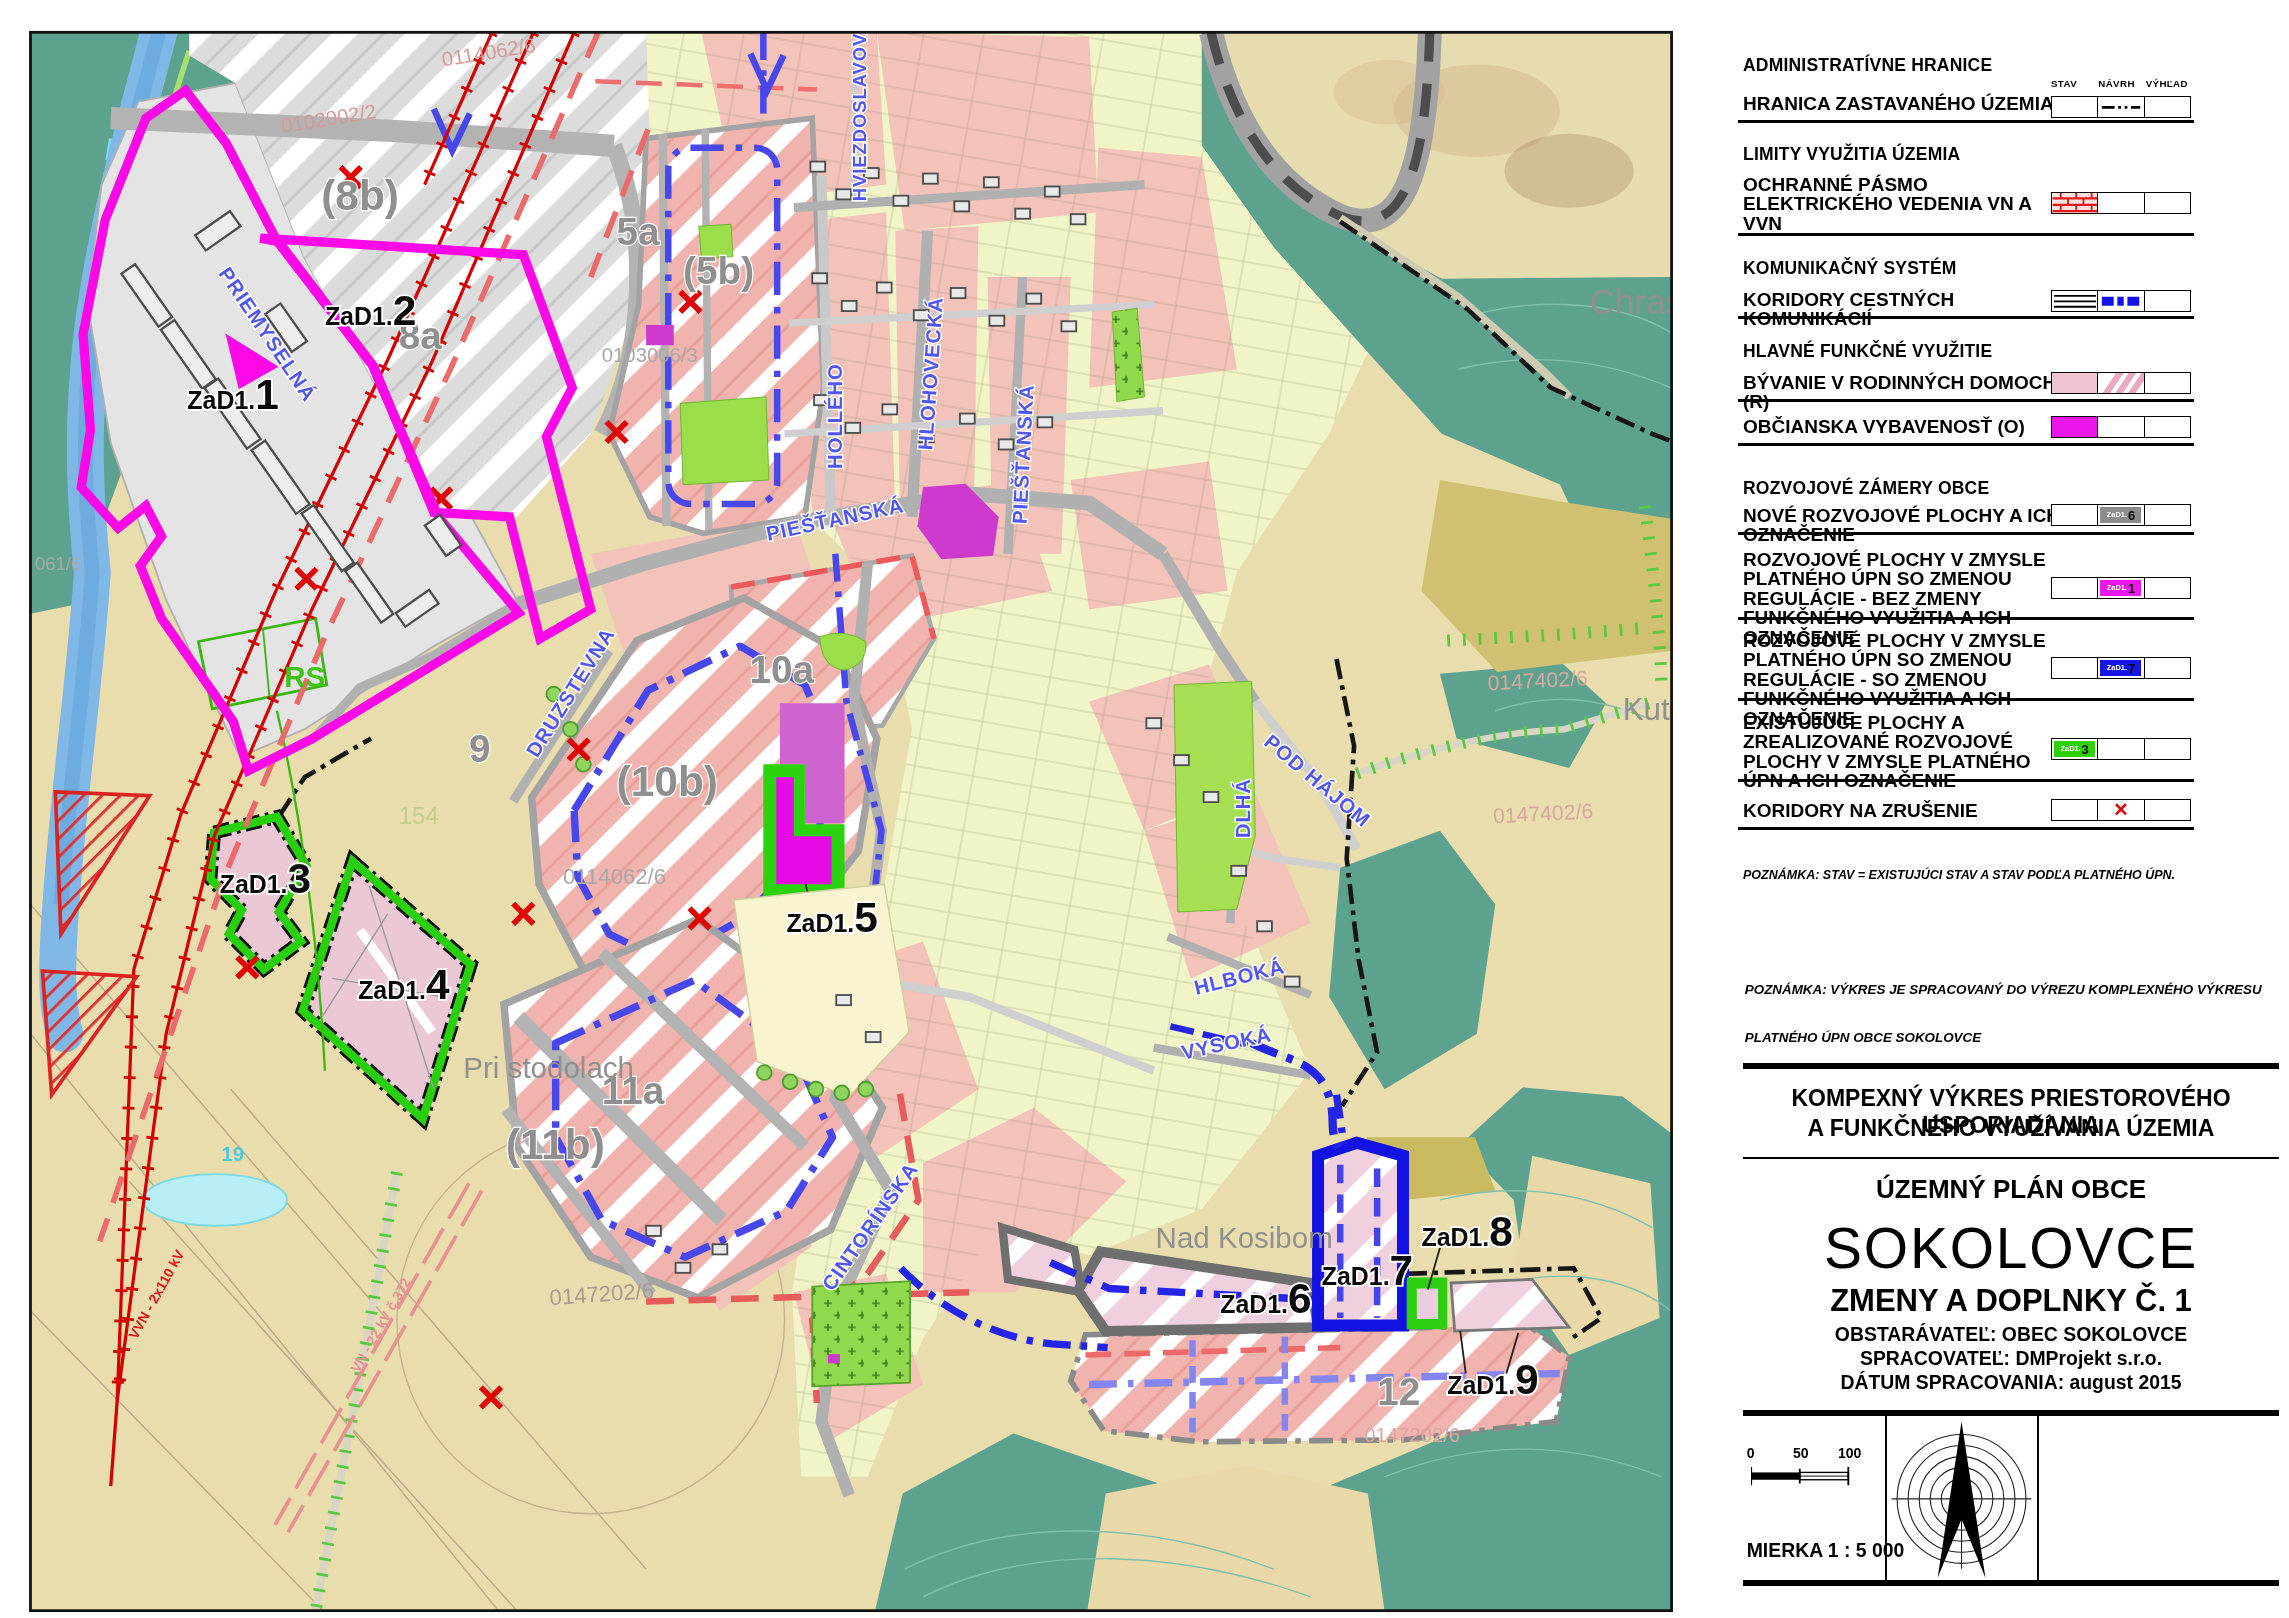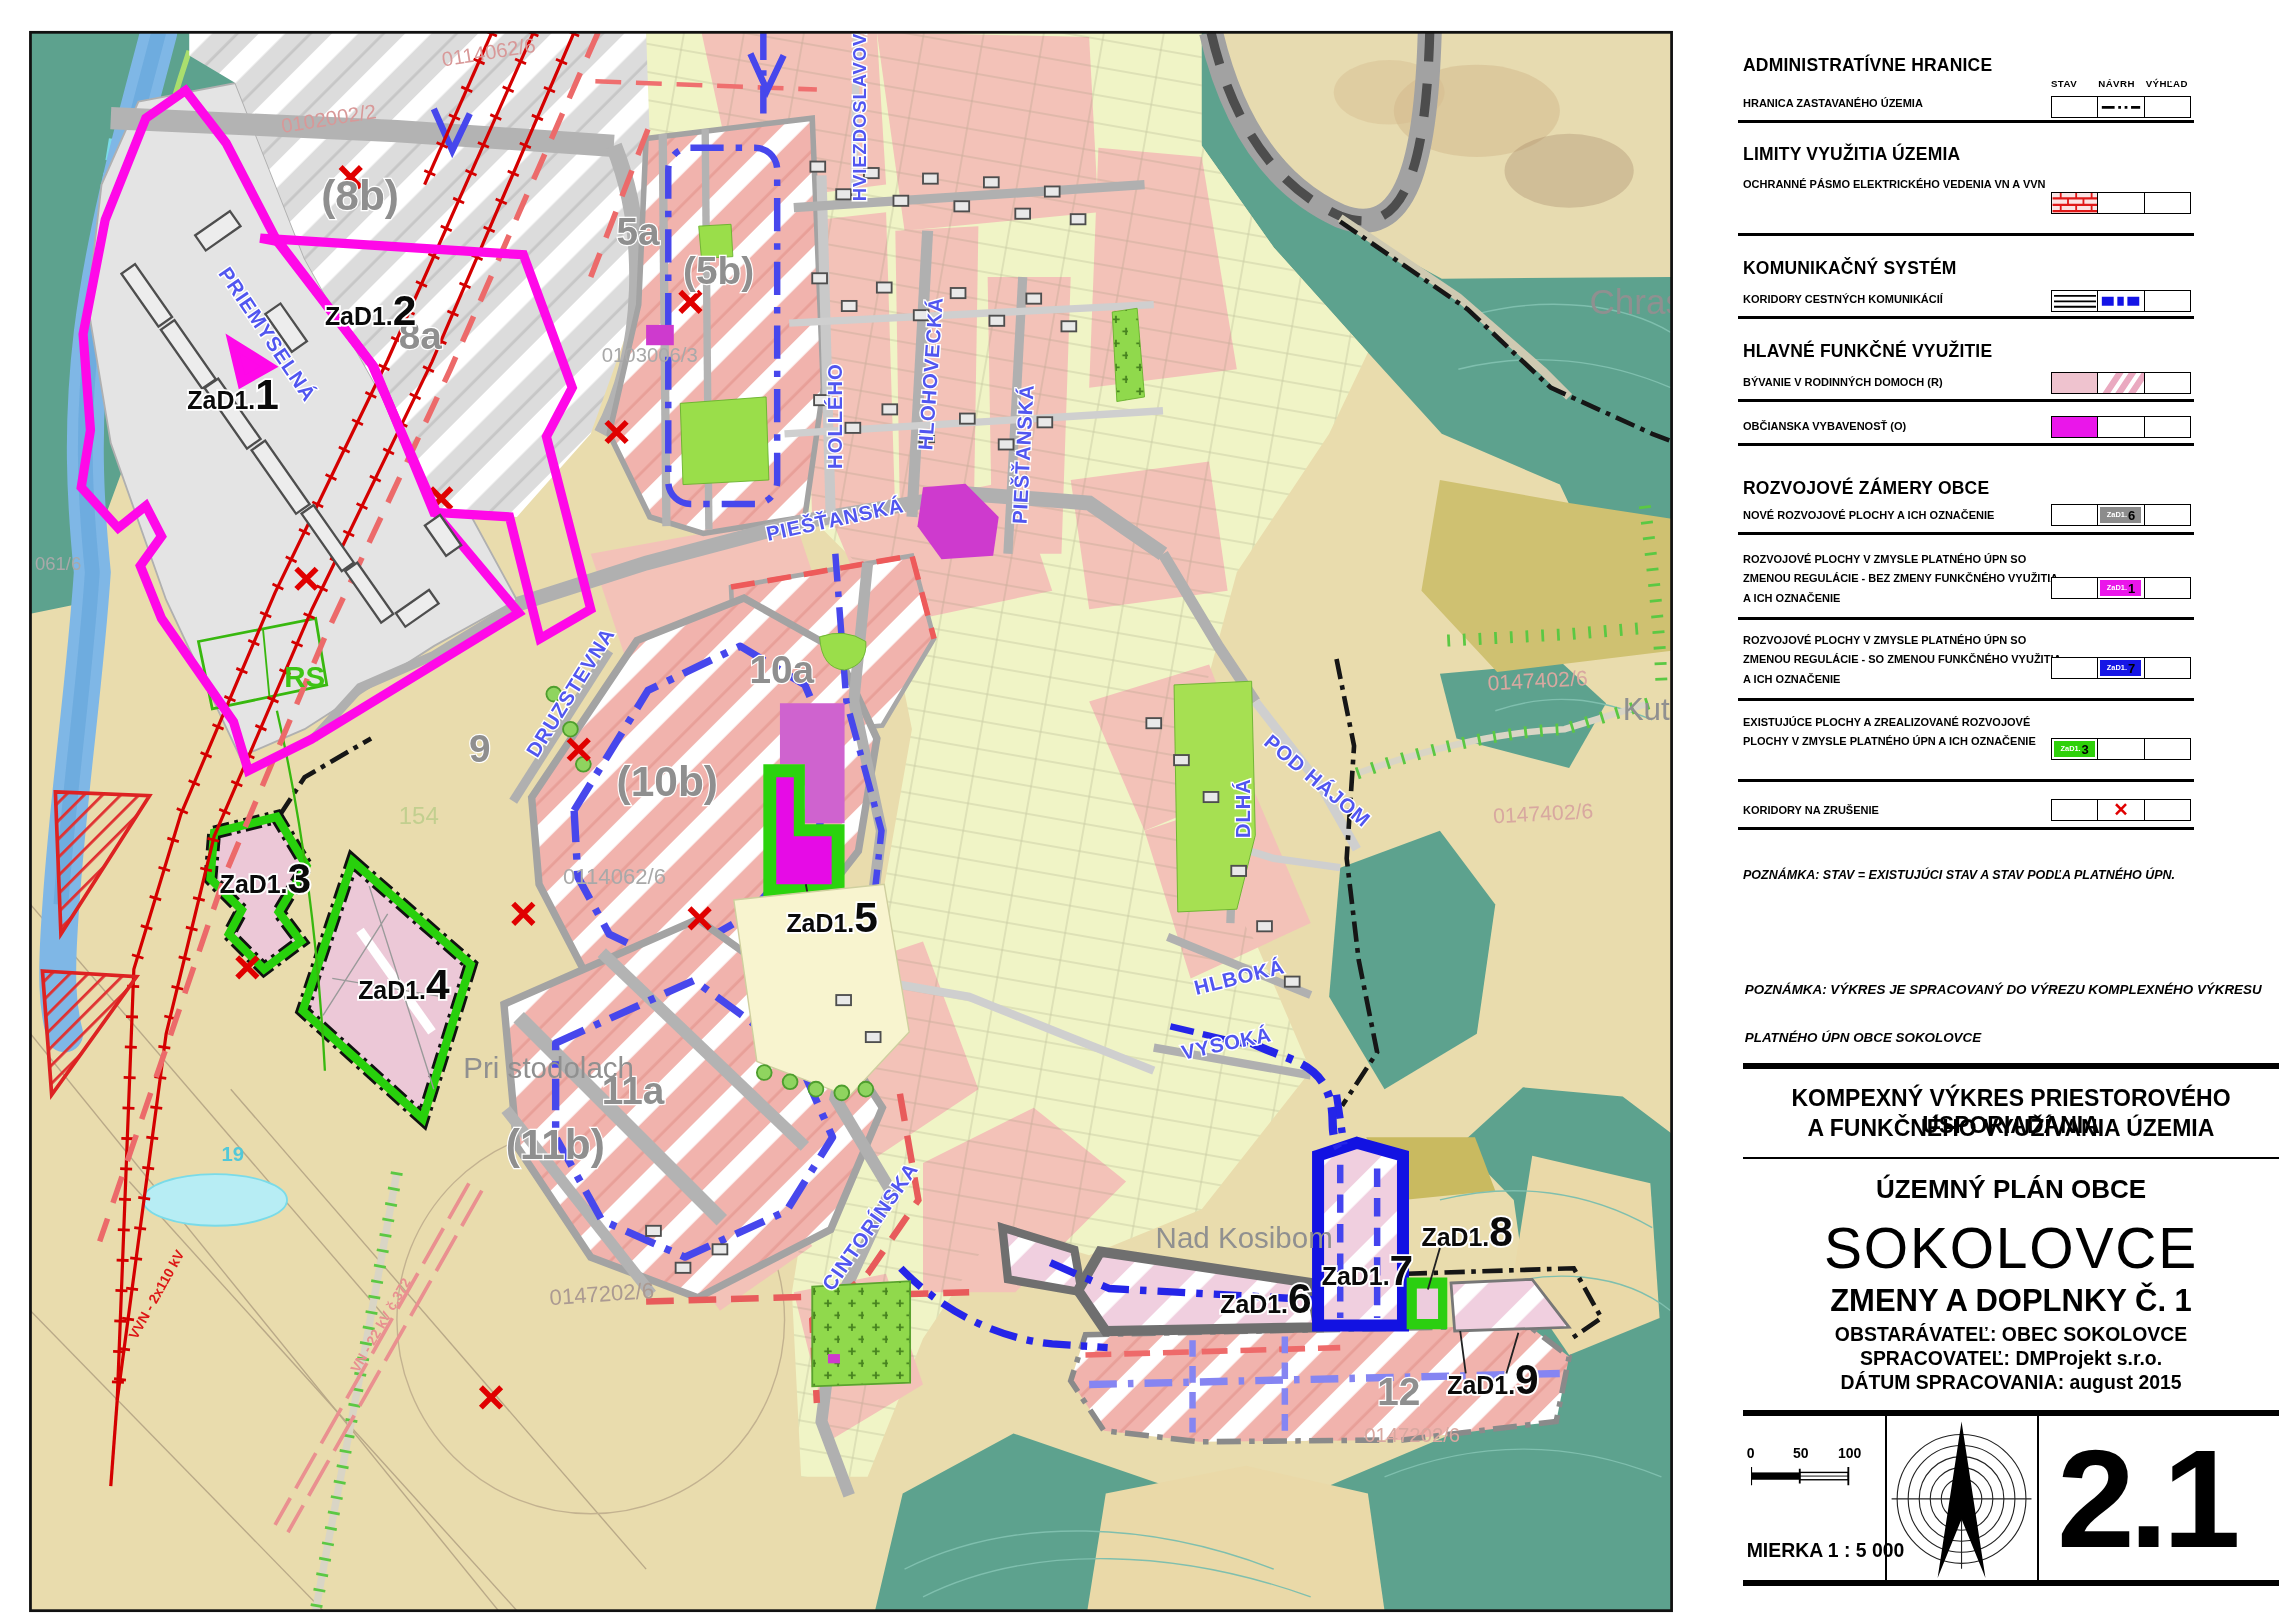--- a/index.html
+++ b/index.html
@@ -1,21 +1,21 @@
 <!DOCTYPE html>
 <html style="font-size:14.8px"><head>
 <meta charset="utf-8">
 <style>
   html,body{margin:0;padding:0;background:#ffffff;}
   .page{position:relative;width:2290px;height:1619px;background:#ffffff;font-family:"Liberation Sans",sans-serif;overflow:hidden;}
   .map-svg{position:absolute;left:0;top:0;}
   
   .legend{position:absolute;left:1743px;top:0;width:536px;height:1619px;font-family:"Liberation Sans",sans-serif;}
   .sec{position:absolute;left:0;font-size:17.5px;font-weight:800;color:#000;letter-spacing:0.2px;white-space:nowrap;}
-  .itm{position:absolute;left:0;width:319px;font-size:11px;line-height:19.4px;font-weight:700;color:#000;}
+  .itm{position:absolute;left:0;width:319px;font-size:19px;line-height:19.4px;font-weight:700;color:#000;}
   .sym{position:absolute;left:308px;width:138px;height:20px;border:1.8px solid #000;display:flex;background:#fff;box-sizing:content-box;}
   .cell{flex:1 1 0;position:relative;display:flex;align-items:center;justify-content:center;overflow:hidden;}
   .cell + .cell{border-left:1.8px solid #000;}
   .rule{position:absolute;left:-5.5px;width:456px;height:2.8px;background:#000;}
   .colheads{position:absolute;left:308px;width:142px;display:flex;font-size:9.7px;font-weight:700;letter-spacing:0.4px;}
   .colheads span{flex:1;text-align:left;}
   .chip{width:41px;height:15.7px;display:flex;align-items:center;justify-content:center;gap:0.9px;}
   .chip-pre{font-size:7.4px;font-weight:700;color:#fff;line-height:1;}
   .chip-num{font-size:13px;font-weight:800;color:#000;line-height:1;}
   .xmark{font-size:18.5px;font-weight:800;color:#e00000;line-height:1;}
@@ -635,17 +635,16 @@
       <circle cx="81" cy="90" r="22"></circle>
           <circle cx="81" cy="90" r="34"></circle>
           <circle cx="81" cy="90" r="46"></circle>
           <circle cx="81" cy="90" r="58"></circle>
           <circle cx="81" cy="90" r="70"></circle>
       <path d="M5,90 H157 M81,14 V166"></path>
     </g>
     <path d="M81,6 L55,176 L81,112 L107,176 Z" fill="#000"></path>
   </svg>
 
-  <div class="sheetnum" style="left:314px;top:1418px">2.1</div>
 </div>
 
 </div>
 
 
 </body></html>

